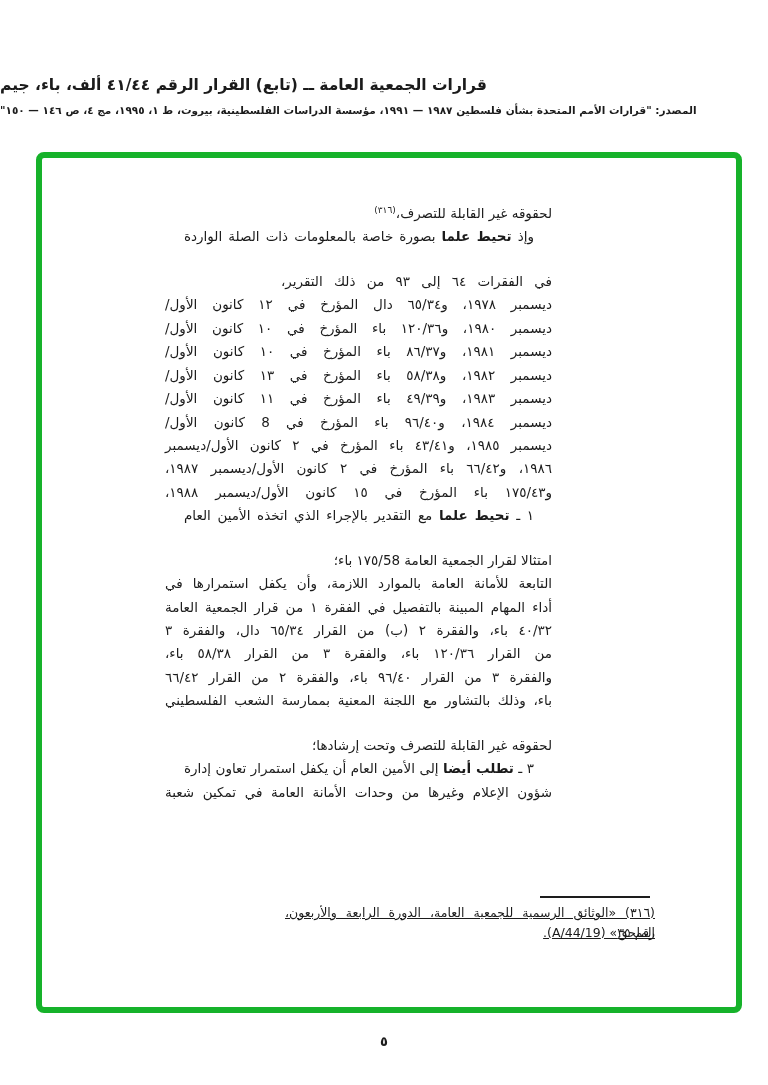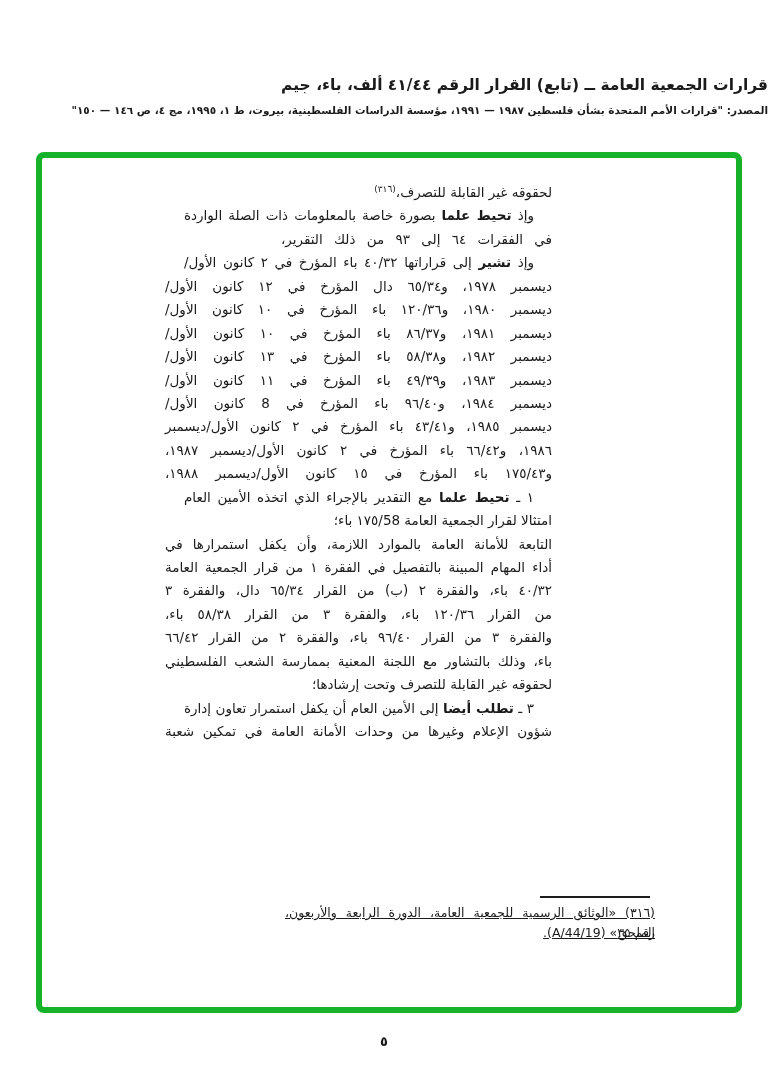--- a/index.html
+++ b/index.html
@@ -7,21 +7,21 @@
     width: 768px; height: 1085px;
     position: relative;
     background: #ffffff;
     font-family: "DejaVu Sans", sans-serif;
     color: #1b1b1b;
     overflow: hidden;
   }
   
   .hdr {
     position: absolute; left: 0; right: 0;
-    text-align: right; direction: rtl;
+    text-align: left; direction: rtl;
   }
   #hdr-title {
     top: 76px;
     font-size: 15.5px; font-weight: bold;
     letter-spacing: 0.2px;
   }
   #hdr-source {
     top: 104px;
     font-size: 10.5px; font-weight: bold;
   }
@@ -47,21 +47,21 @@
     text-align: justify;
     text-align-last: justify;
     height: 23.45px;
   }
   .tline b { font-weight: bold; }
   .tline sup {
     font-size: 9px;
     vertical-align: super;
     line-height: 0;
   }
-  .short { text-align-last: right; }
+  .short { text-align-last: right; margin-top: 21px; }
   .indent { padding-right: 18px; margin-left: 19px; }
   .ws { word-spacing: 7px; }
   
   #fn-sep {
     position: absolute;
     left: 540px; top: 896px;
     width: 110px; height: 2px;
     background: #1d1d1d;
   }
   #footnote-lines {
@@ -87,21 +87,20 @@
 
 <div class="hdr" id="hdr-title">قرارات الجمعية العامة ــ (تابع) القرار الرقم ٤١/٤٤ ألف، باء، جيم</div>
 <div class="hdr" id="hdr-source">المصدر: "قرارات الأمم المتحدة بشأن فلسطين ١٩٨٧ — ١٩٩١، مؤسسة الدراسات الفلسطينية، بيروت، ط ١، ١٩٩٥، مج ٤، ص ١٤٦ — ١٥٠"</div>
 
 <div id="frame"></div>
 
 <div id="body-lines">
     <div class="tline short"><span>لحقوقه غير القابلة للتصرف،</span><sup>(٣١٦)</sup></div>
     <div class="tline indent"><span>وإذ </span><b>تحيط علما</b><span> بصورة خاصة بالمعلومات ذات الصلة الواردة</span></div>
     <div class="tline short ws"><span>في الفقرات ٦٤ إلى ٩٣ من ذلك التقرير،</span></div>
-    <div class="tline indent"><span>وإذ </span><b>تشير</b><span> إلى قراراتها ٤٠/٣٢ باء المؤرخ في ٢ كانون الأول/</span></div>
     <div class="tline"><span>ديسمبر ١٩٧٨، و٦٥/٣٤ دال المؤرخ في ١٢ كانون الأول/</span></div>
     <div class="tline"><span>ديسمبر ١٩٨٠، و١٢٠/٣٦ باء المؤرخ في ١٠ كانون الأول/</span></div>
     <div class="tline"><span>ديسمبر ١٩٨١، و٨٦/٣٧ باء المؤرخ في ١٠ كانون الأول/</span></div>
     <div class="tline"><span>ديسمبر ١٩٨٢، و٥٨/٣٨ باء المؤرخ في ١٣ كانون الأول/</span></div>
     <div class="tline"><span>ديسمبر ١٩٨٣، و٤٩/٣٩ باء المؤرخ في ١١ كانون الأول/</span></div>
     <div class="tline"><span>ديسمبر ١٩٨٤، و٩٦/٤٠ باء المؤرخ في 8 كانون الأول/</span></div>
     <div class="tline"><span>ديسمبر ١٩٨٥، و٤٣/٤١ باء المؤرخ في ٢ كانون الأول/ديسمبر</span></div>
     <div class="tline"><span>١٩٨٦، و٦٦/٤٢ باء المؤرخ في ٢ كانون الأول/ديسمبر ١٩٨٧،</span></div>
     <div class="tline"><span>و١٧٥/٤٣ باء المؤرخ في ١٥ كانون الأول/ديسمبر ١٩٨٨،</span></div>
     <div class="tline indent"><span>١ ـ </span><b>تحيط علما</b><span> مع التقدير بالإجراء الذي اتخذه الأمين العام</span></div>

